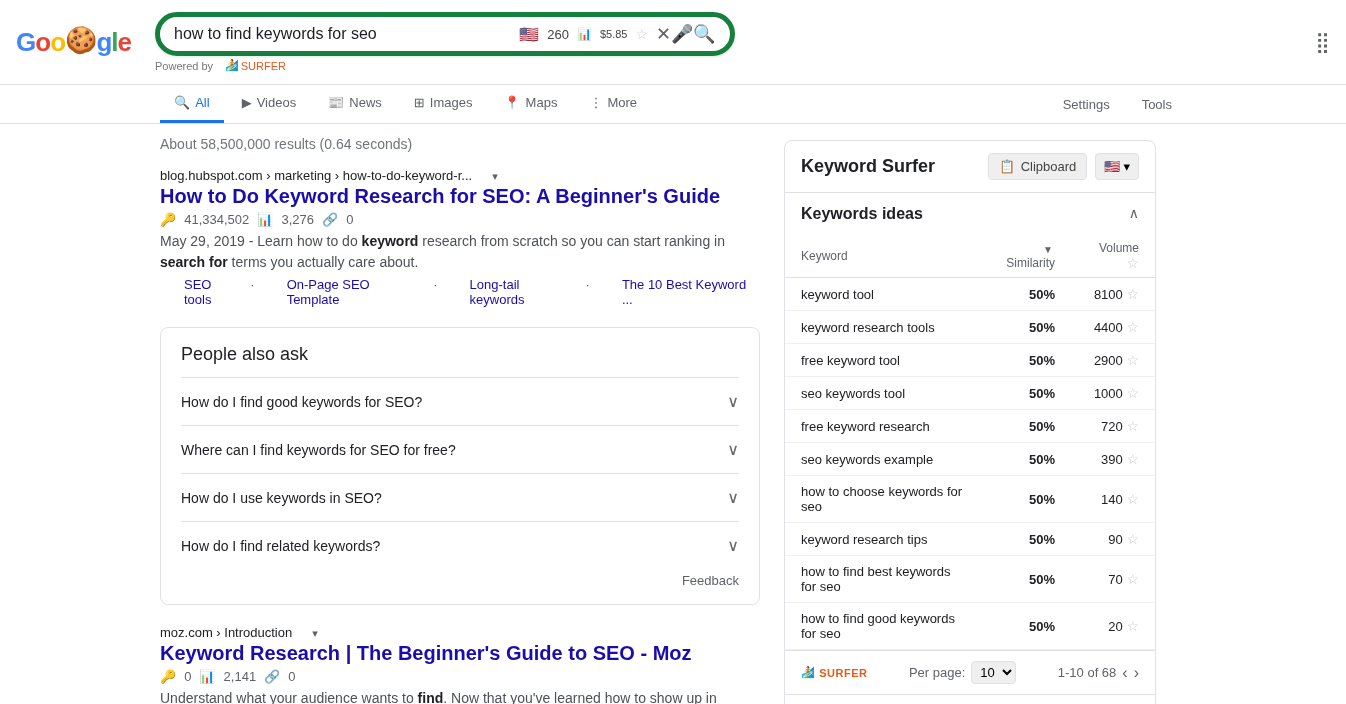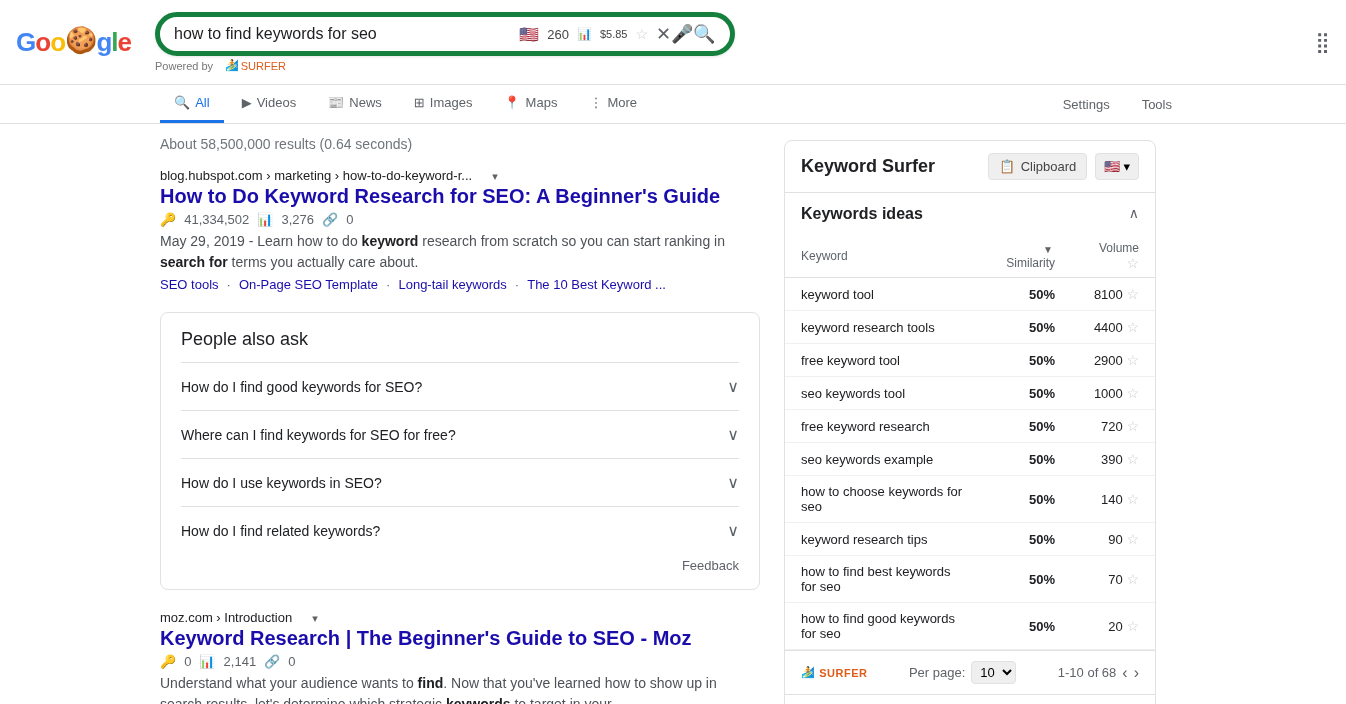--- a/index.html
+++ b/index.html
@@ -50,21 +50,21 @@
 
     
     .result-item { margin-bottom: 20px; }
     .result-url { font-size: 13px; color: #202124; display: flex; align-items: flex-end; gap: 20px; margin-bottom: 2px; }
     .result-url-arrow { color: #5f6368; font-size: 11px; cursor: pointer; }
     .result-title { font-size: 20px; color: #1a0dab; cursor: pointer; margin-bottom: 4px; font-weight: bold; }
     .result-meta { display: flex; align-items: center; gap: 8px; font-size: 13px; color: #5f6368; margin-bottom: 4px; }
     .result-snippet { font-size: 14px; color: #4d5156; line-height: 1.5; }
     .result-snippet strong { color: #202124; }
     .result-links { display: flex; gap: 8px; font-size: 13px; margin-top: 4px; }
-    .result-link { color: #1a0dab; cursor: pointer; }
+    .result-link { color: #1a0dab; cursor: pointer; margin-left: 24px; }
     .result-link-sep { color: #5f6368; }
 
     
     .paa-box { border: 1px solid #dfe1e5; border-radius: 8px; padding: 16px 20px; margin-bottom: 20px; }
     .paa-title { font-size: 18px; font-weight: normal; margin-bottom: 12px; }
     .paa-item { border-top: 1px solid #e0e0e0; padding: 14px 0; display: flex; justify-content: space-between; align-items: center; cursor: pointer; font-size: 14px; }
     .paa-item:first-of-type { border-top: none; padding-top: 0; }
     .paa-chevron { color: #5f6368; font-size: 16px; }
     .paa-feedback { text-align: right; font-size: 13px; color: #5f6368; margin-top: 4px; }
 

